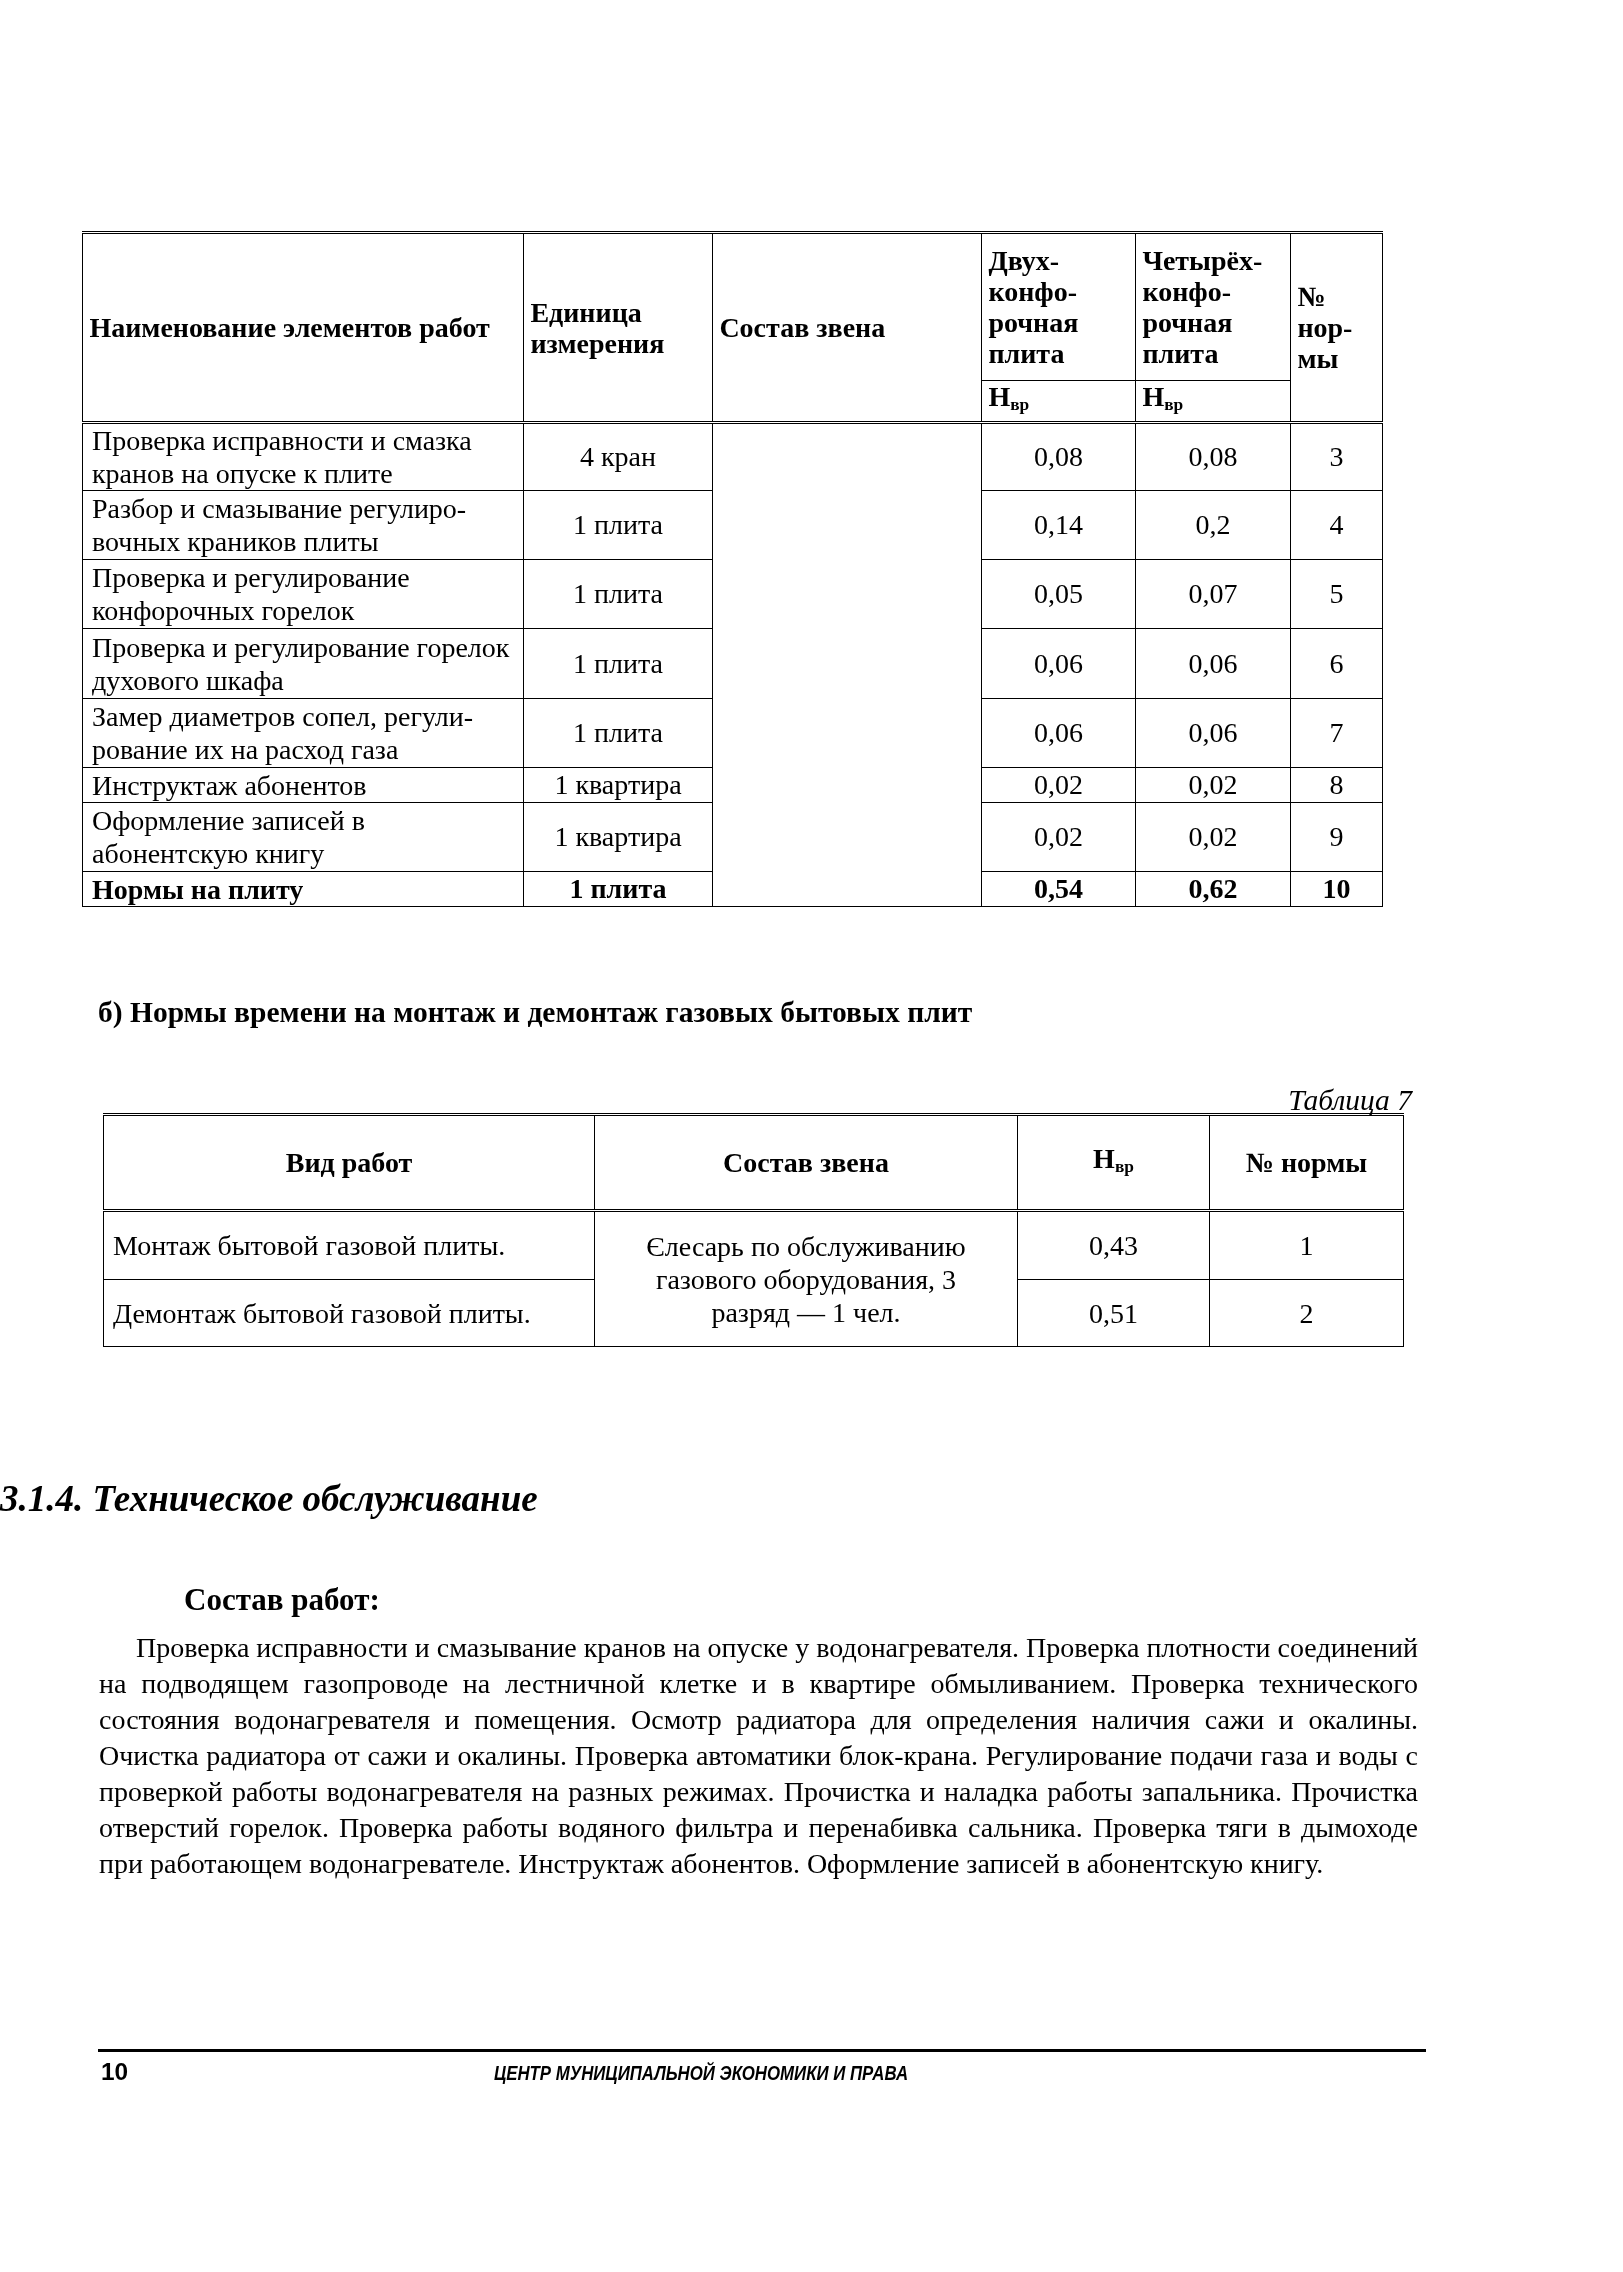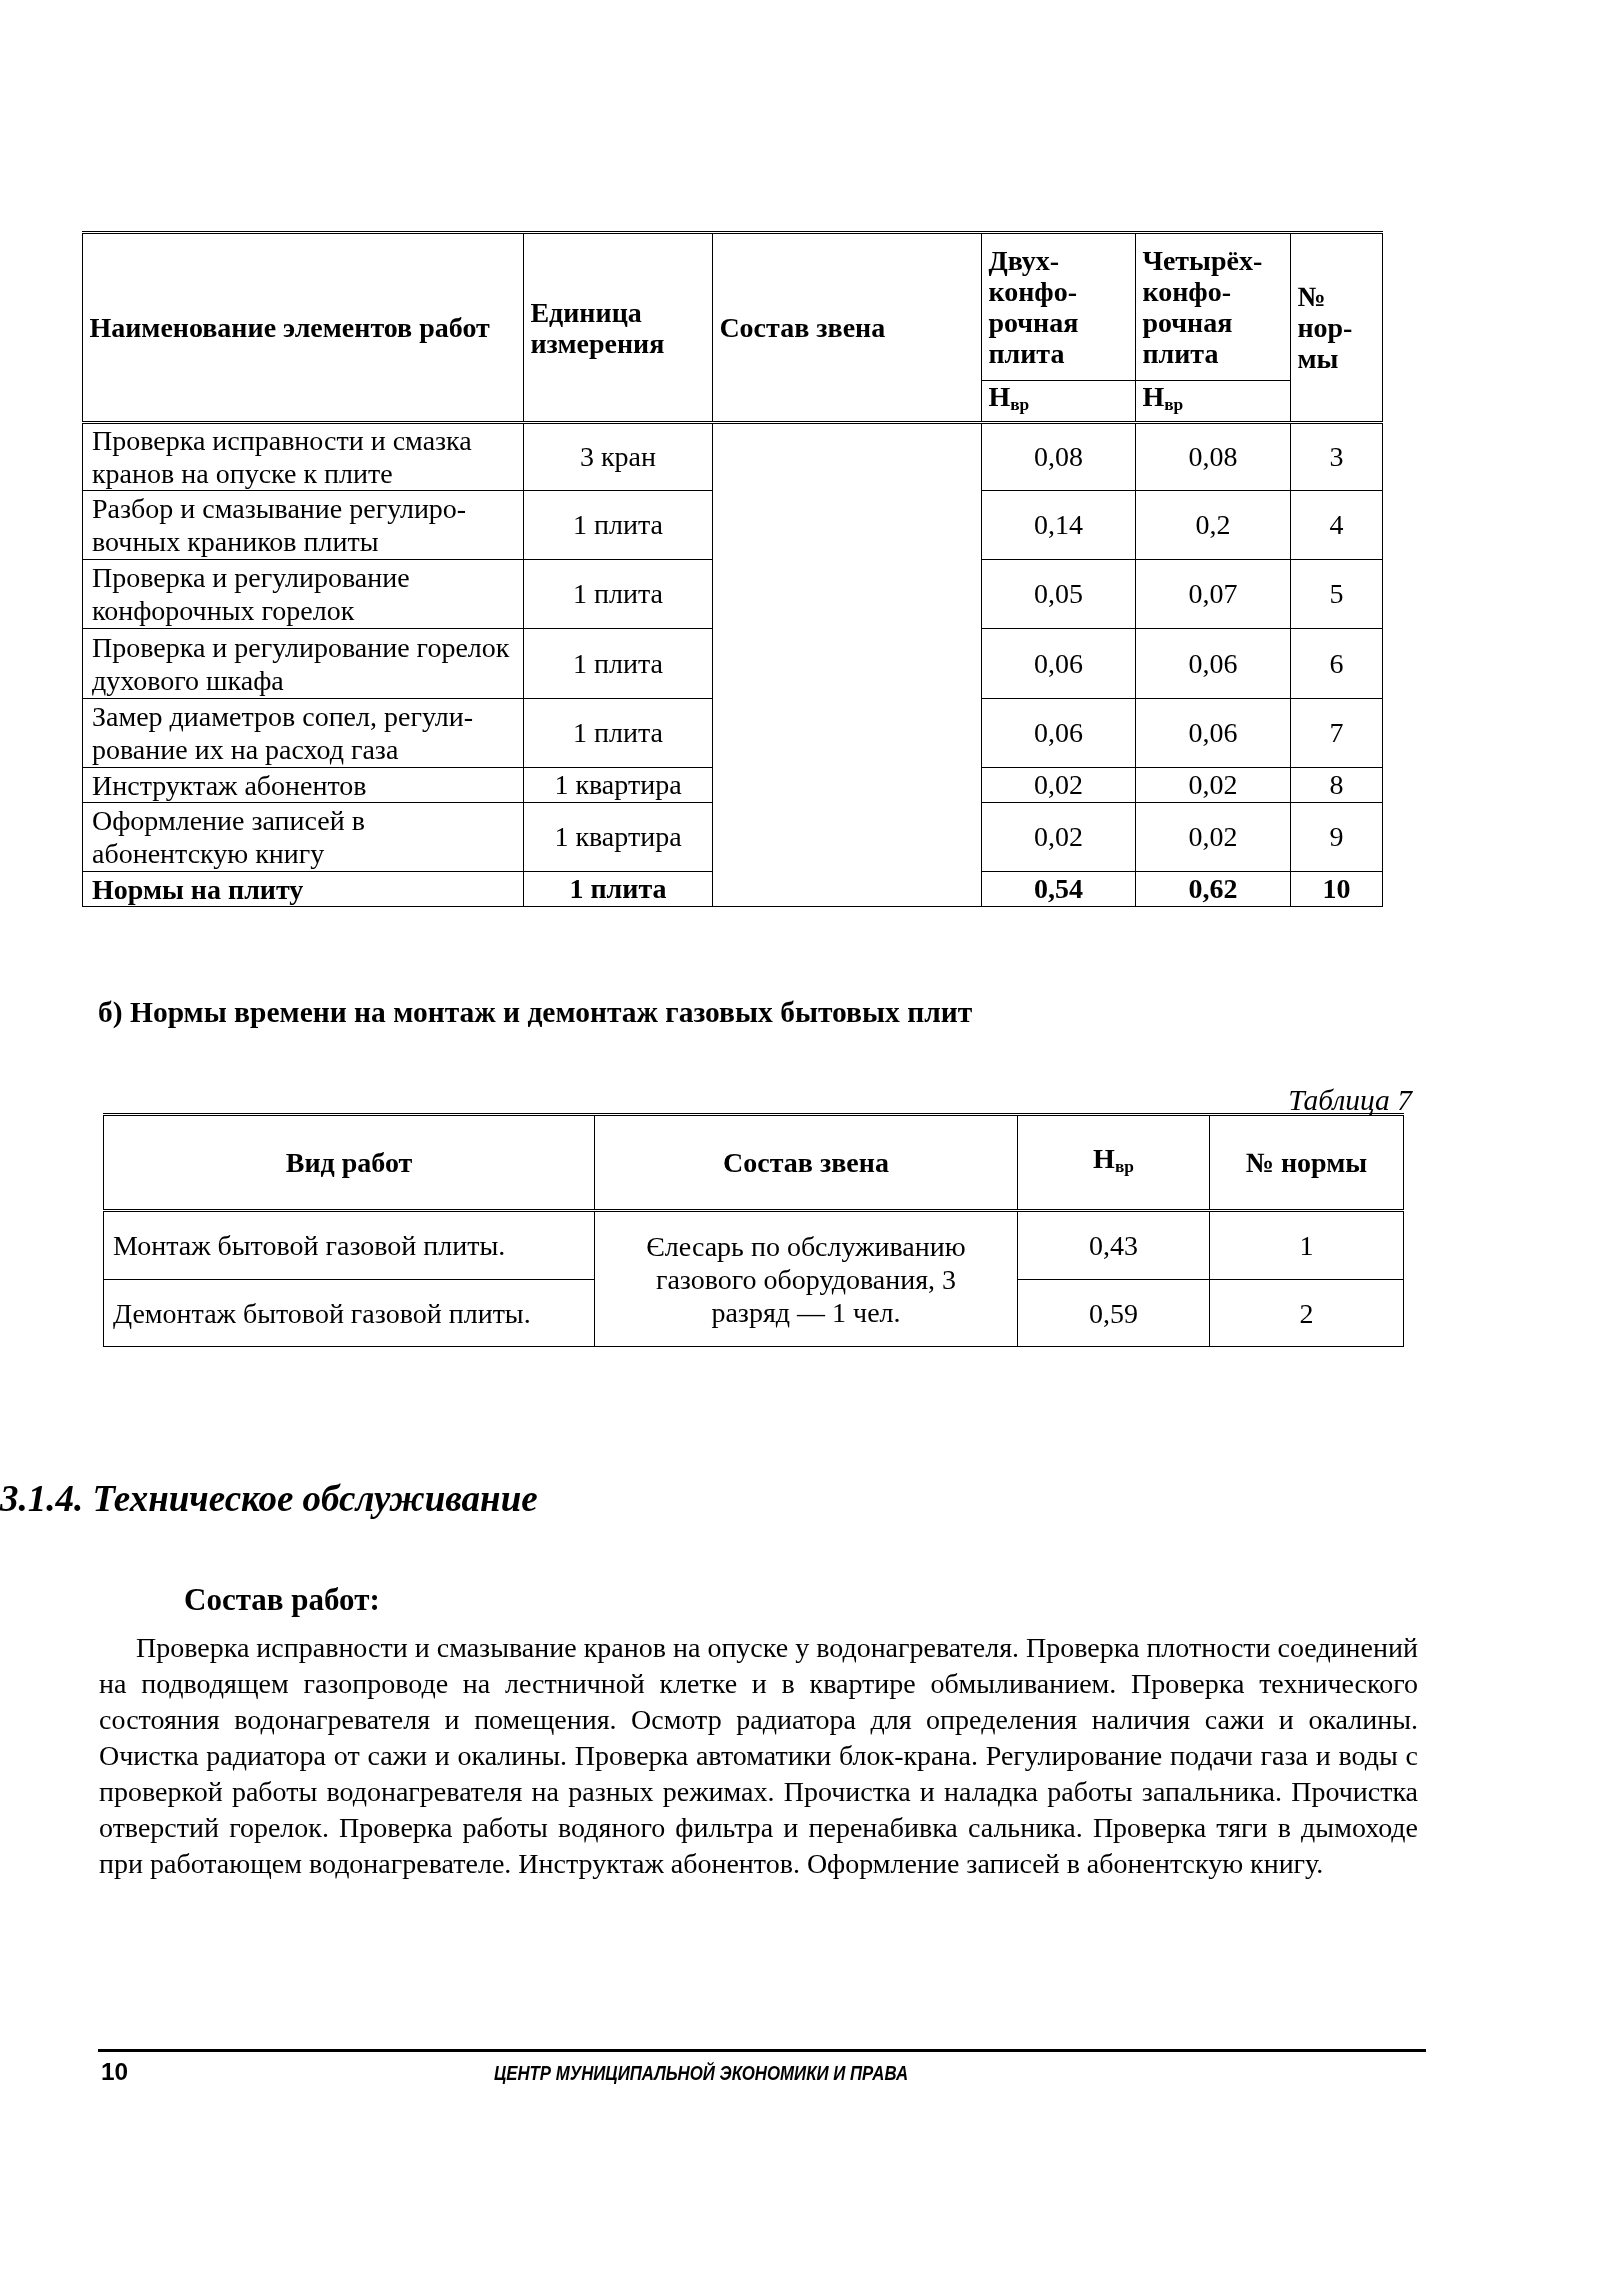--- a/index.html
+++ b/index.html
@@ -69,21 +69,21 @@
   <tr style="height:42px">
     <th style="border-bottom:3.8px double #000">
       <span>Н</span><span class="sub">вр</span>
     </th>
     <th style="border-bottom:3.8px double #000">
       <span>Н</span><span class="sub">вр</span>
     </th>
   </tr>
   <tr style="height:67px">
     <td class="name">Проверка исправности и смазка кранов на опуске к плите</td>
-    <td class="c">3 кран</td>
+    <td class="c">4 кран</td>
     <td rowspan="8" class="crew"></td>
     <td class="c">0,08</td>
     <td class="c">0,08</td>
     <td class="c">3</td>
   </tr>
   <tr style="height:69px">
     <td class="name">Разбор и смазывание регулиро-вочных краников плиты</td>
     <td class="c">1 плита</td>
     <td class="c">0,14</td>
     <td class="c">0,2</td>
@@ -154,21 +154,21 @@
     <th style="padding:0 26px">№ нормы</th>
   </tr>
   <tr style="height:69px">
     <td class="kind">Монтаж бытовой газовой плиты.</td>
     <td rowspan="2" style="padding:0 38px">Єлесарь по обслуживанию газового оборудования, 3 разряд — 1 чел.</td>
     <td>0,43</td>
     <td>1</td>
   </tr>
   <tr style="height:67px">
     <td class="kind">Демонтаж бытовой газовой плиты.</td>
-    <td>0,59</td>
+    <td>0,51</td>
     <td>2</td>
   </tr>
 </tbody>
   </table>
 
 <div id="sec-title" class="abs">
   <div>3.1.4. Техническое обслуживание</div>
 </div>
 <div id="work-label" class="abs">Состав работ:</div>
 <p id="work-body" class="abs">Проверка исправности и смазывание кранов на опуске у водонагревателя. Проверка плотности соединений на подводящем газопроводе на лестничной клетке и в квартире обмыливанием. Проверка технического состояния водонагревателя и помещения. Осмотр радиатора для определения наличия сажи и окалины. Очистка радиатора от сажи и окалины. Проверка автоматики блок-крана. Регулирование подачи газа и воды с проверкой работы водонагревателя на разных режимах. Прочистка и наладка работы запальника. Прочистка отверстий горелок. Проверка работы водяного фильтра и перенабивка сальника. Проверка тяги в дымоходе при работающем водонагревателе. Инструктаж абонентов. Оформление записей в абонентскую книгу.</p>

